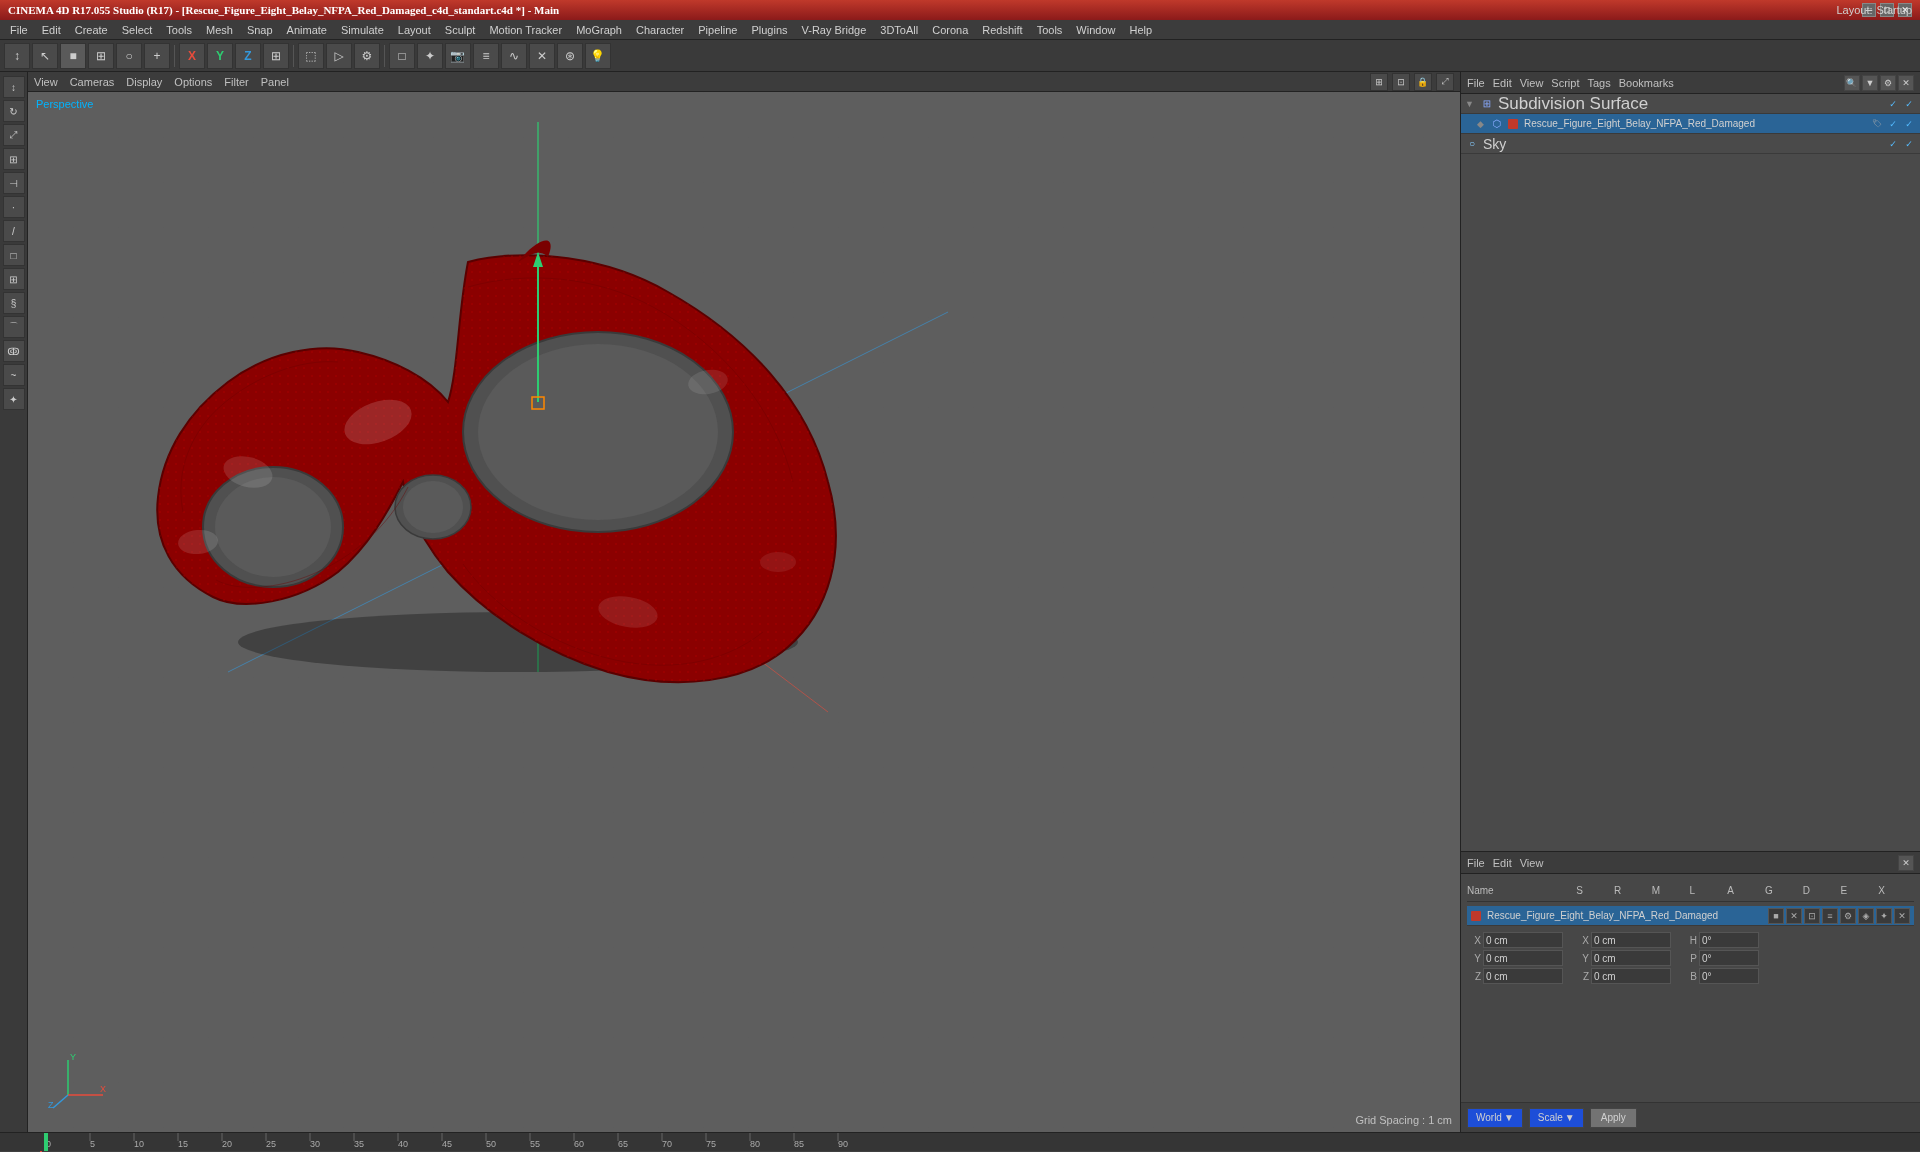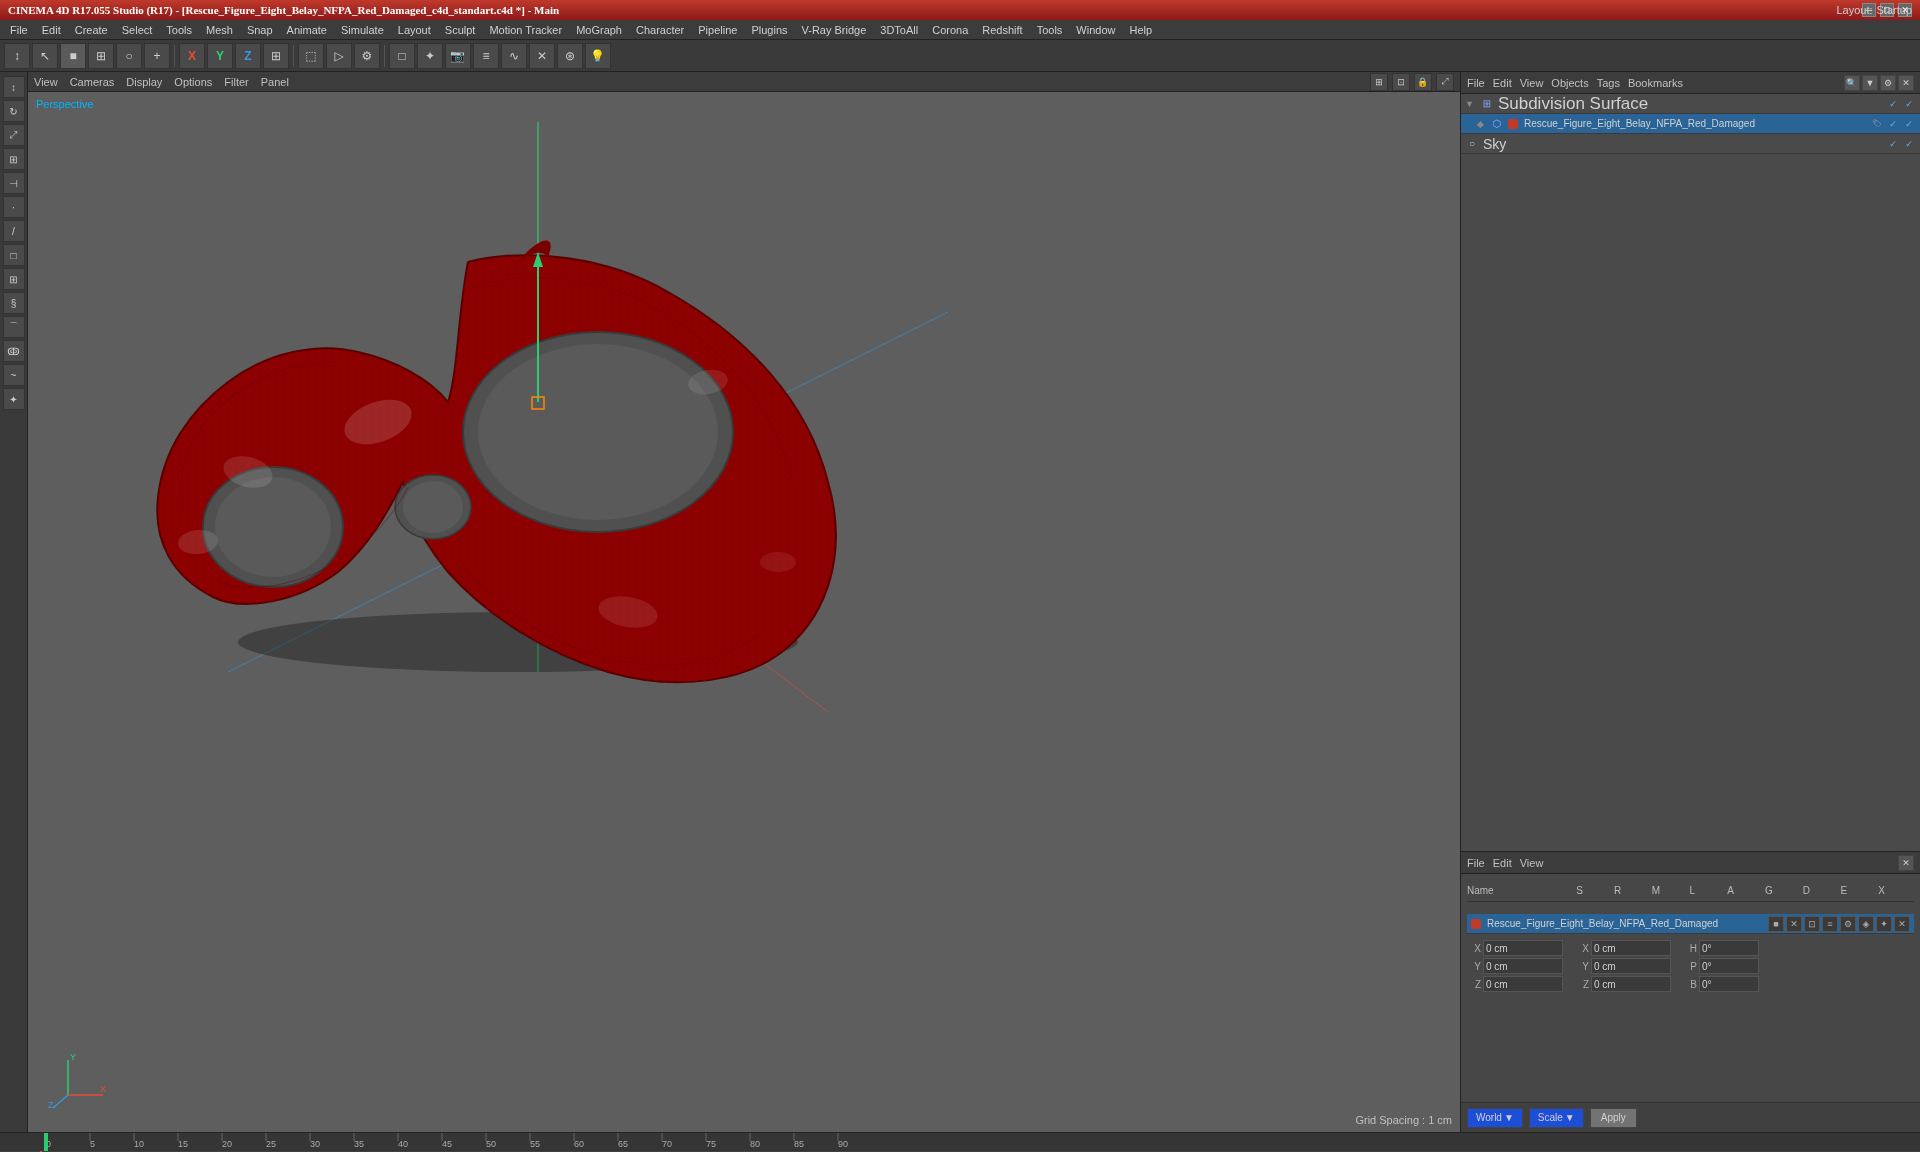--- a/index.html
+++ b/index.html
@@ -264,21 +264,21 @@
       flex: 1;
       background: #474747;
       padding: 6px;
     }
     #attributes-columns {
       display: flex;
       gap: 2px;
       height: 22px;
       align-items: center;
       border-bottom: 1px solid #333;
-      margin-bottom: 12px;
+      margin-bottom: 4px;
       font-size: 10px;
       color: #bbb;
     }
     .attr-col { flex: 1; }
     #coord-row {
       display: flex;
       gap: 4px;
       margin-top: 4px;
     }
     .coord-group {
@@ -643,21 +643,21 @@
     </div>
   </div>
 
   <div id="right-panel">
 
     <div id="right-panel-top">
       <div id="right-panel-top-header">
         <span class="panel-menu-item">File</span>
         <span class="panel-menu-item">Edit</span>
         <span class="panel-menu-item">View</span>
-        <span class="panel-menu-item">Objects</span>
+        <span class="panel-menu-item">Script</span>
         <span class="panel-menu-item">Tags</span>
         <span class="panel-menu-item">Bookmarks</span>
         <div style="margin-left:auto;display:flex;gap:2px;">
           <div class="panel-icon-btn">🔍</div>
           <div class="panel-icon-btn">▼</div>
           <div class="panel-icon-btn">⚙</div>
           <div class="panel-icon-btn">✕</div>
         </div>
       </div>
 

